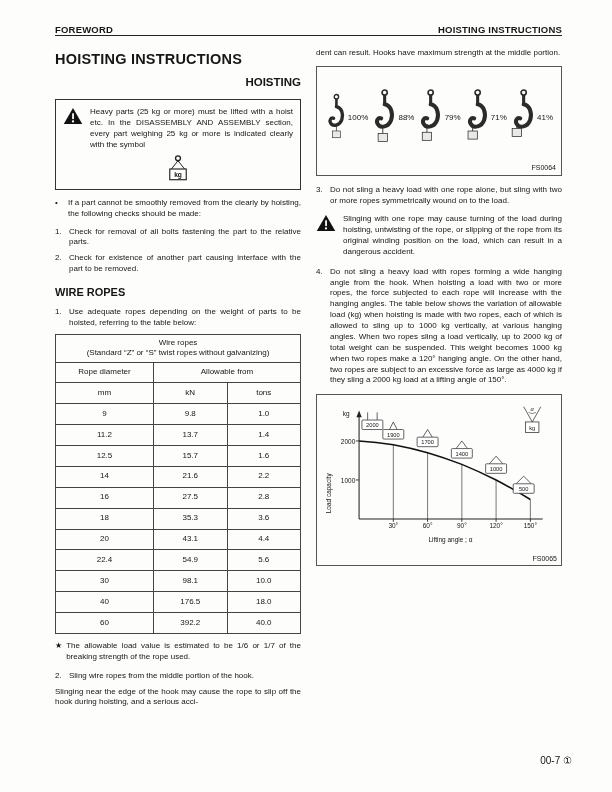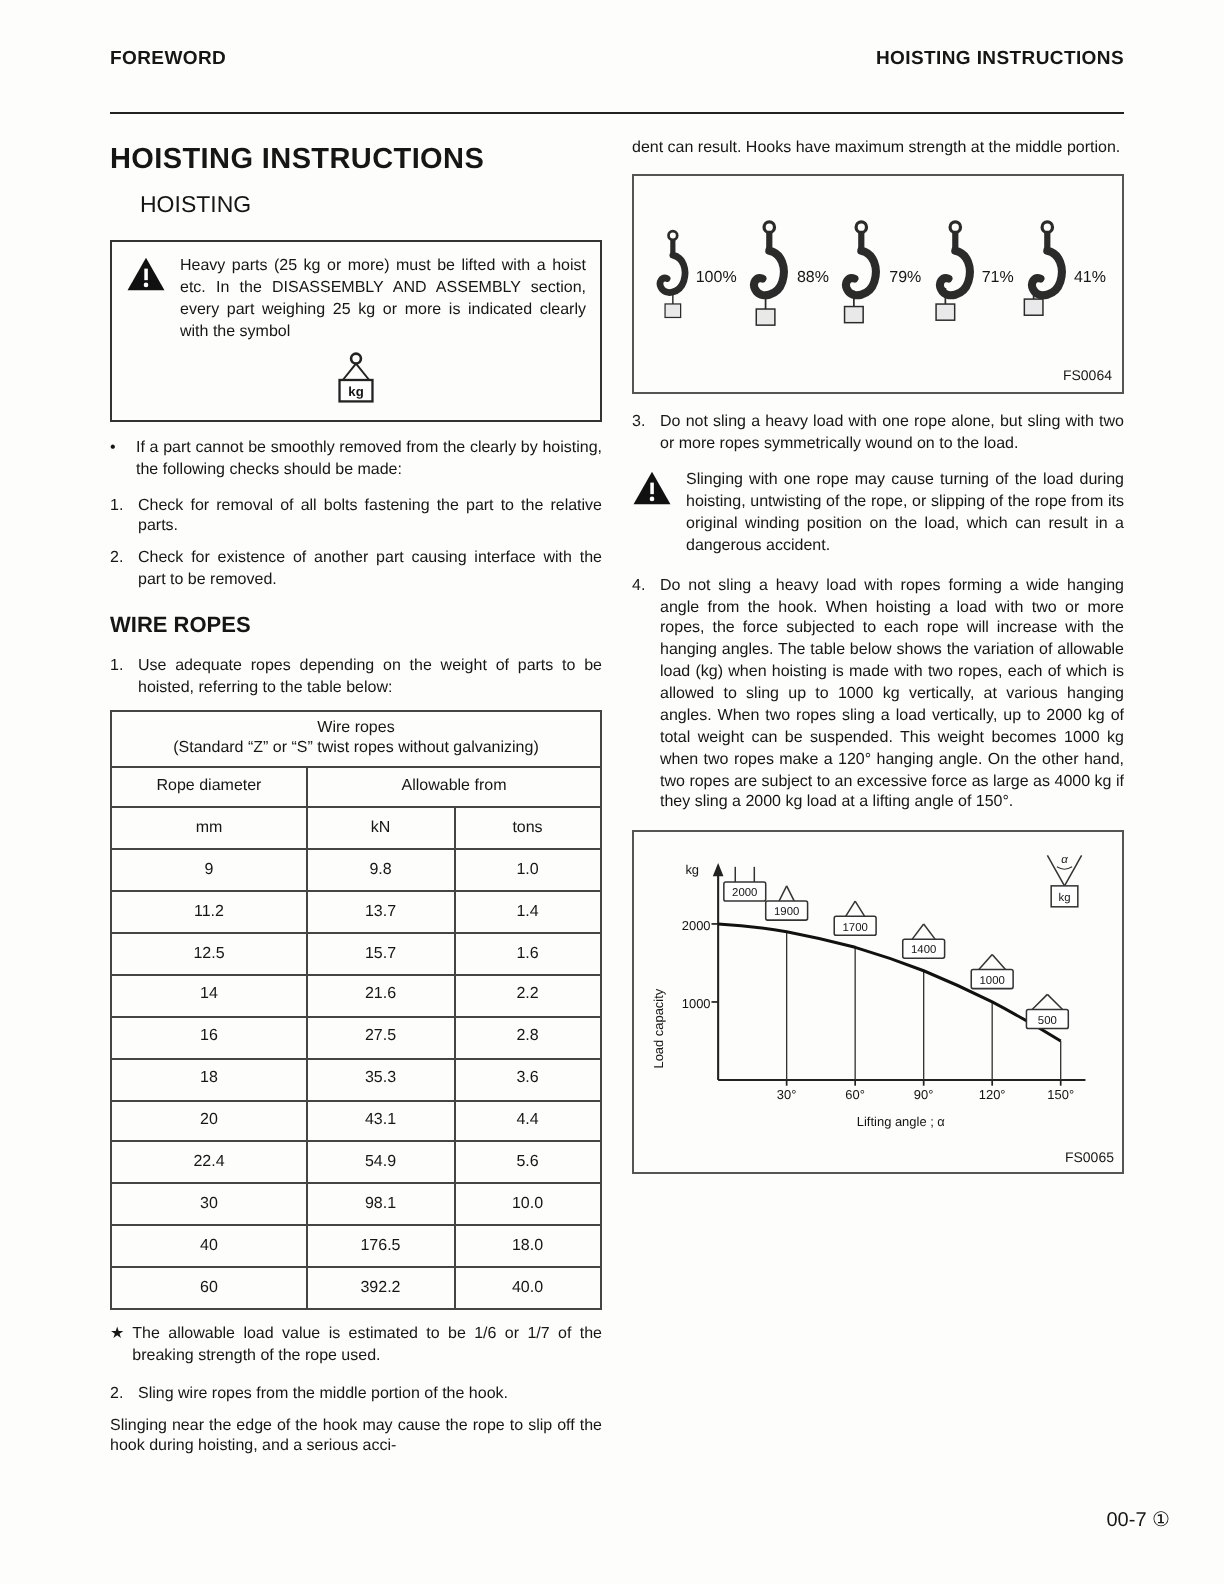--- a/index.html
+++ b/index.html
@@ -6,26 +6,26 @@
   body{background:#ffffff}
   .page{
     width:612px;height:792px;box-sizing:border-box;position:relative;overflow:hidden;
     background:#fdfdfb;color:#161616;margin:0 auto;
     padding:24px 50px 0 55px;
     font-family:"Liberation Sans",sans-serif;
   }
   .page-header{
     display:flex;justify-content:space-between;align-items:flex-end;
     font-size:9.5px;font-weight:bold;letter-spacing:.2px;
-    border-bottom:1.6px solid #222;padding-bottom:21px;
+    border-bottom:1.6px solid #222;padding-bottom:0;
   }
   .columns{display:flex;gap:15px;margin-top:12px}
   .col{flex:1;min-width:0;font-size:8px;line-height:1.36;text-align:justify}
   h1.doc-title{font-size:14.5px;font-weight:bold;margin:2px 0 5px;text-align:left;letter-spacing:.2px}
-  h2.doc-sub{font-size:11.5px;font-weight:normal;margin:0 15px 9px;text-align:left}
+  h2.doc-sub{font-size:11.5px;font-weight:bold;margin:0 0 9px;text-align:right}
   .warning-box{border:1.2px solid #333;padding:7px 7px 5px;margin-bottom:8px}
   .warn-row{display:flex;gap:7px}
   .warn-icon{flex:none}
   .warn-icon svg{display:block}
   .warn-text{flex:1;margin:0}
   .kg-mark{display:flex;justify-content:center;margin-top:3px}
   .bullet-row{display:flex;gap:5px;margin-bottom:7px}
   .bullet-row .b{flex:none;width:8px}
   .bullet-row p{flex:1;margin:0}
   .hang{display:flex;gap:3px;margin-bottom:5px}
@@ -45,21 +45,21 @@
   .hook-cell svg{width:38px;height:86px;display:block}
   .pct{font-size:8px;margin-top:2px;text-align:center}
   .fig-id{text-align:right;font-size:7px;margin-top:2px}
   .warn-inline{display:flex;gap:7px;margin:7px 0 9px}
   .warn-inline p{flex:1;margin:0}
   .chart-figure{border:1.1px solid #555;margin:8px 0 0;padding:6px 4px 2px}
   .chart{width:100%;display:block}
   .chart text{font-size:6.8px;fill:#151515;font-family:"Liberation Sans",sans-serif}
   .chart text.tiny{font-size:6px}
   .chart text.it{font-style:italic}
-  .page-num{position:absolute;right:27px;bottom:26px;font-size:10px}
+  .page-num{position:absolute;right:40px;bottom:26px;font-size:10px}
 </style>
 </head>
 <body>
 
 <div class="page">
 
   <header class="page-header">
     <span>FOREWORD</span>
     <span>HOISTING INSTRUCTIONS</span>
   </header>

